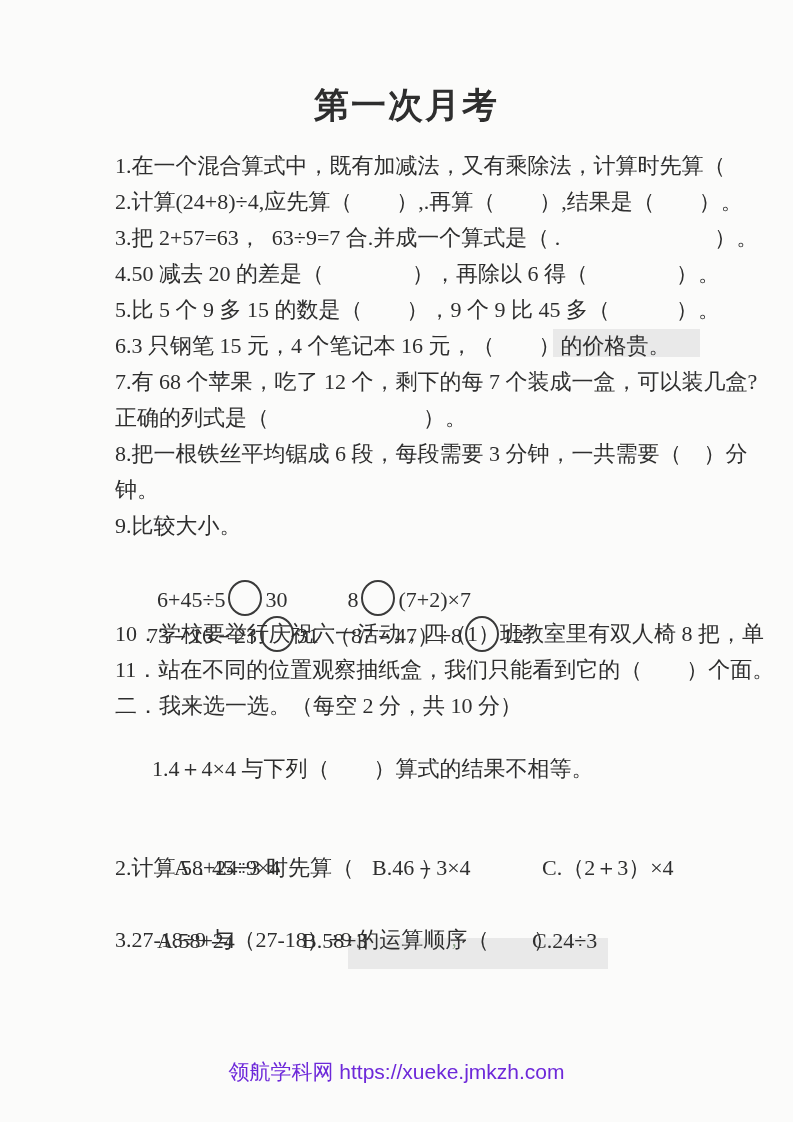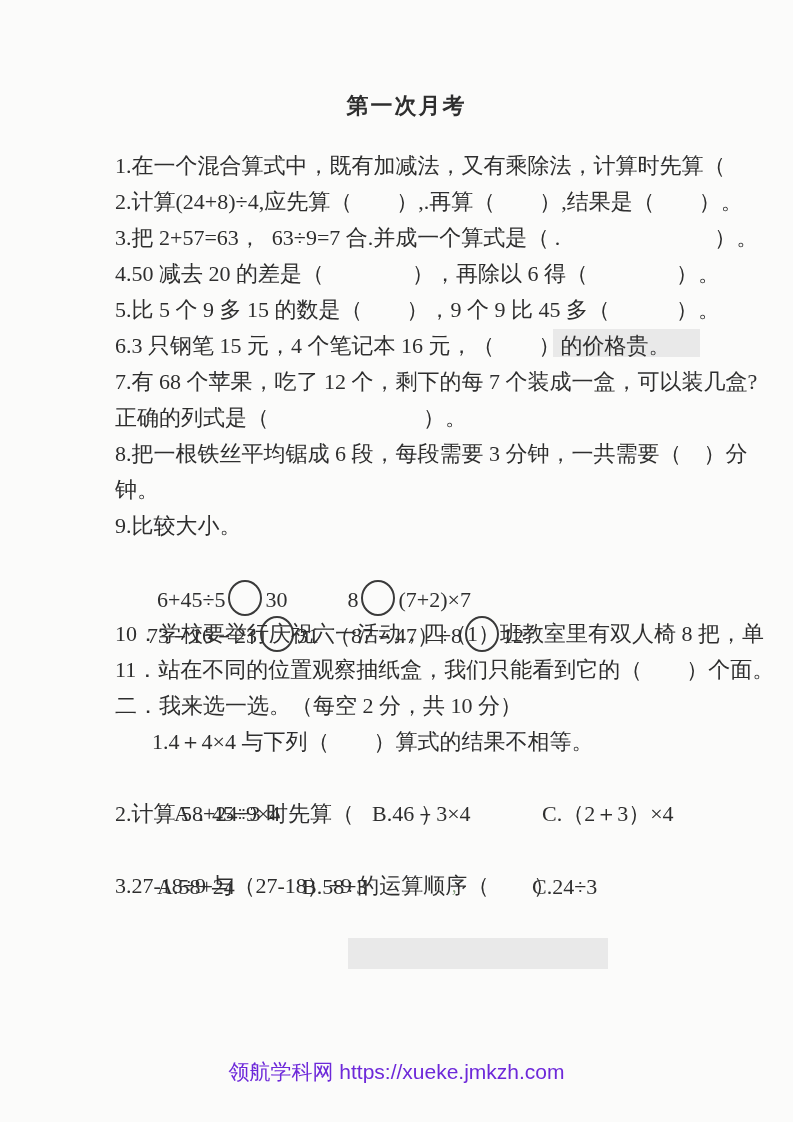--- a/index.html
+++ b/index.html
@@ -11,37 +11,37 @@
     overflow: hidden;
   }
   .page {
     position: relative;
     width: 793px; height: 1122px;
     box-sizing: border-box;
     padding: 88px 95px 0 115px;
   }
   .doc-title {
     text-align: center;
-    font-size: 22px;
+    font-size: 35px;
     font-weight: bold;
     line-height: 36px;
     margin: 0 0 24px 0;
     letter-spacing: 2px;
     position: relative; z-index: 1;
   }
   .line {
     font-size: 22px;
     line-height: 36px;
     height: 36px;
     white-space: pre;
     position: relative; z-index: 1;
   }
   .heading { font-weight: normal; }
   .indent1 { padding-left: 20px; }
-  .indent2 { padding-left: 37px; }
+  .indent2 { padding-left: 37px; margin-top: 27px; }
   .indent3 { padding-left: 10px; }
   .circle {
     display: inline-block;
     width: 30px; height: 32px;
     border: 2px solid #3a3a3a;
     border-radius: 50%;
     vertical-align: -9px;
     margin: 0 3px;
     background: transparent;
   }

